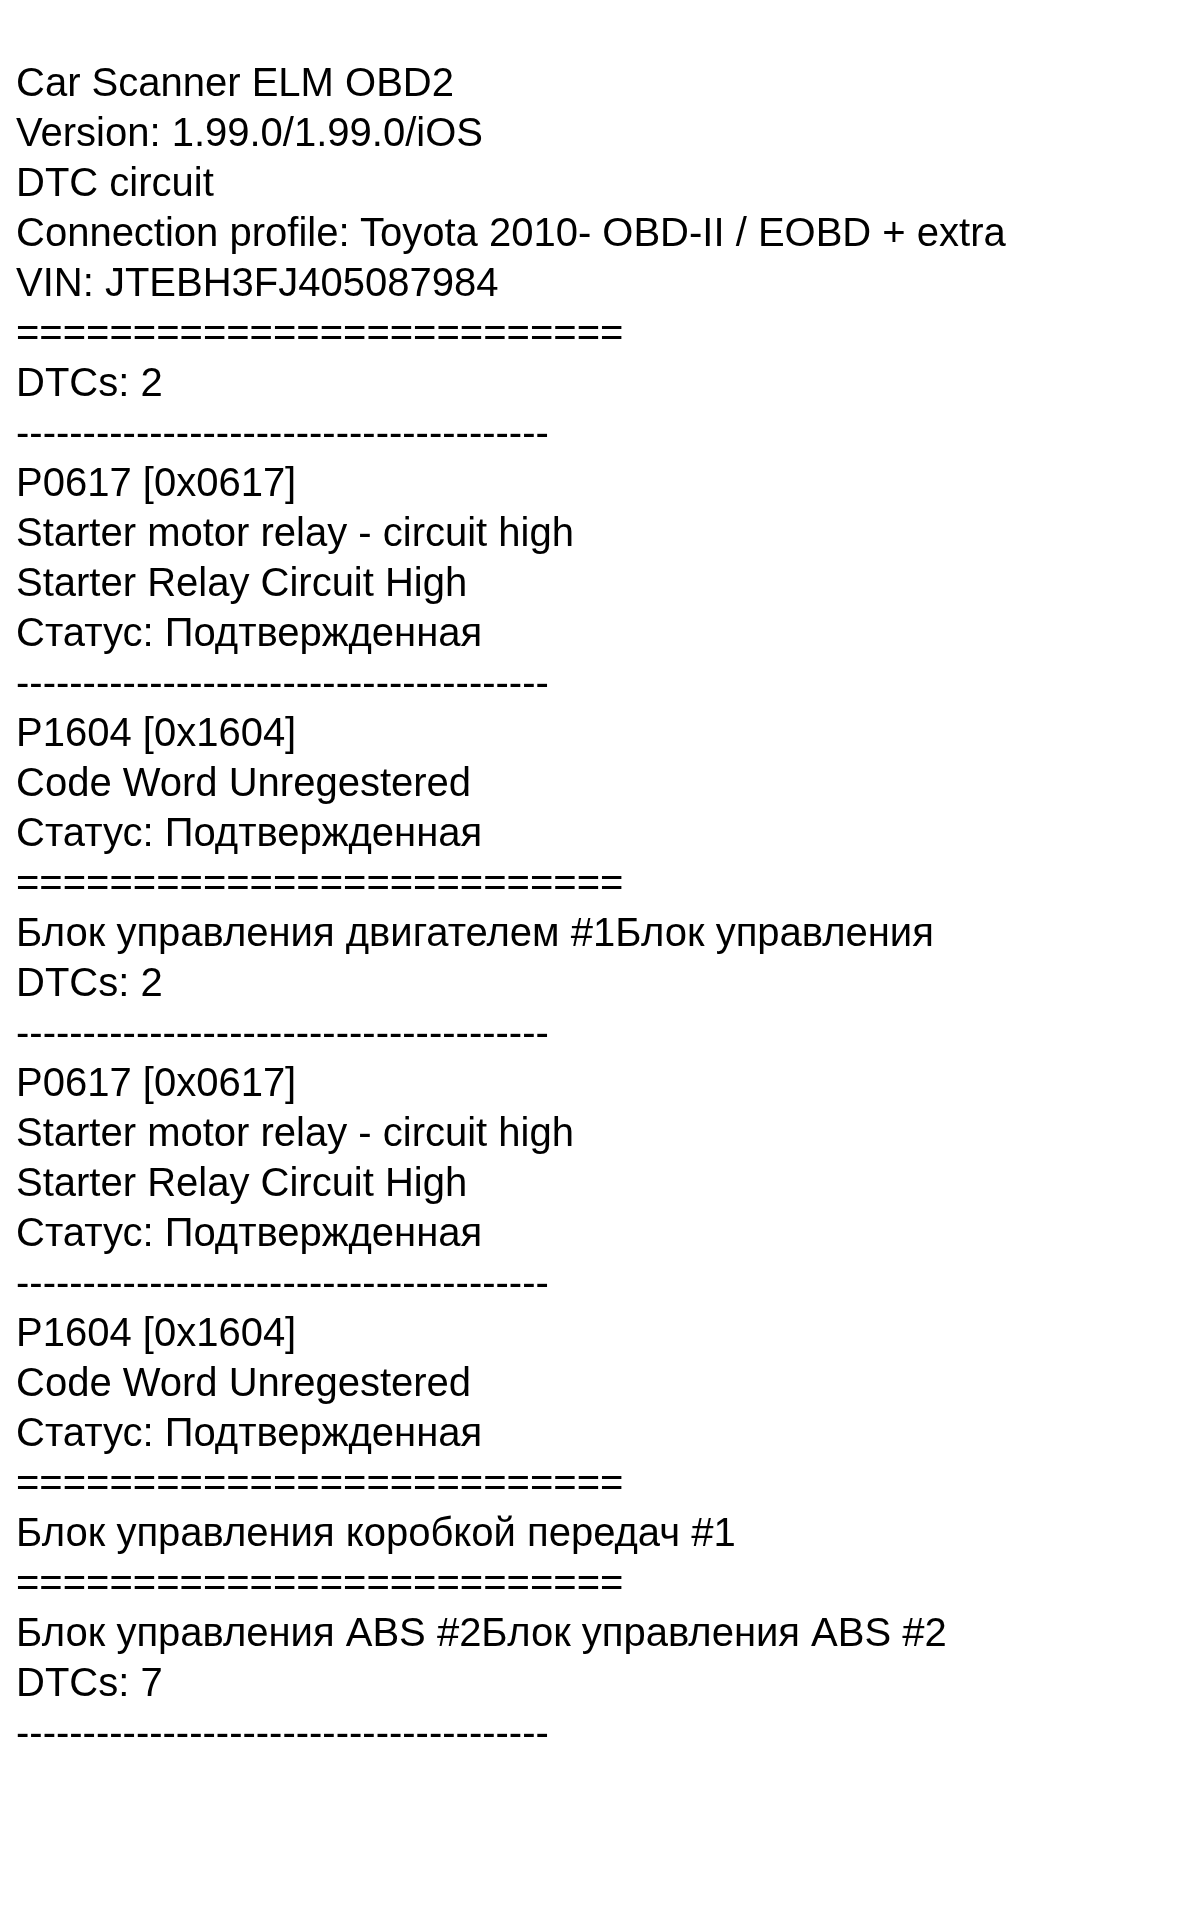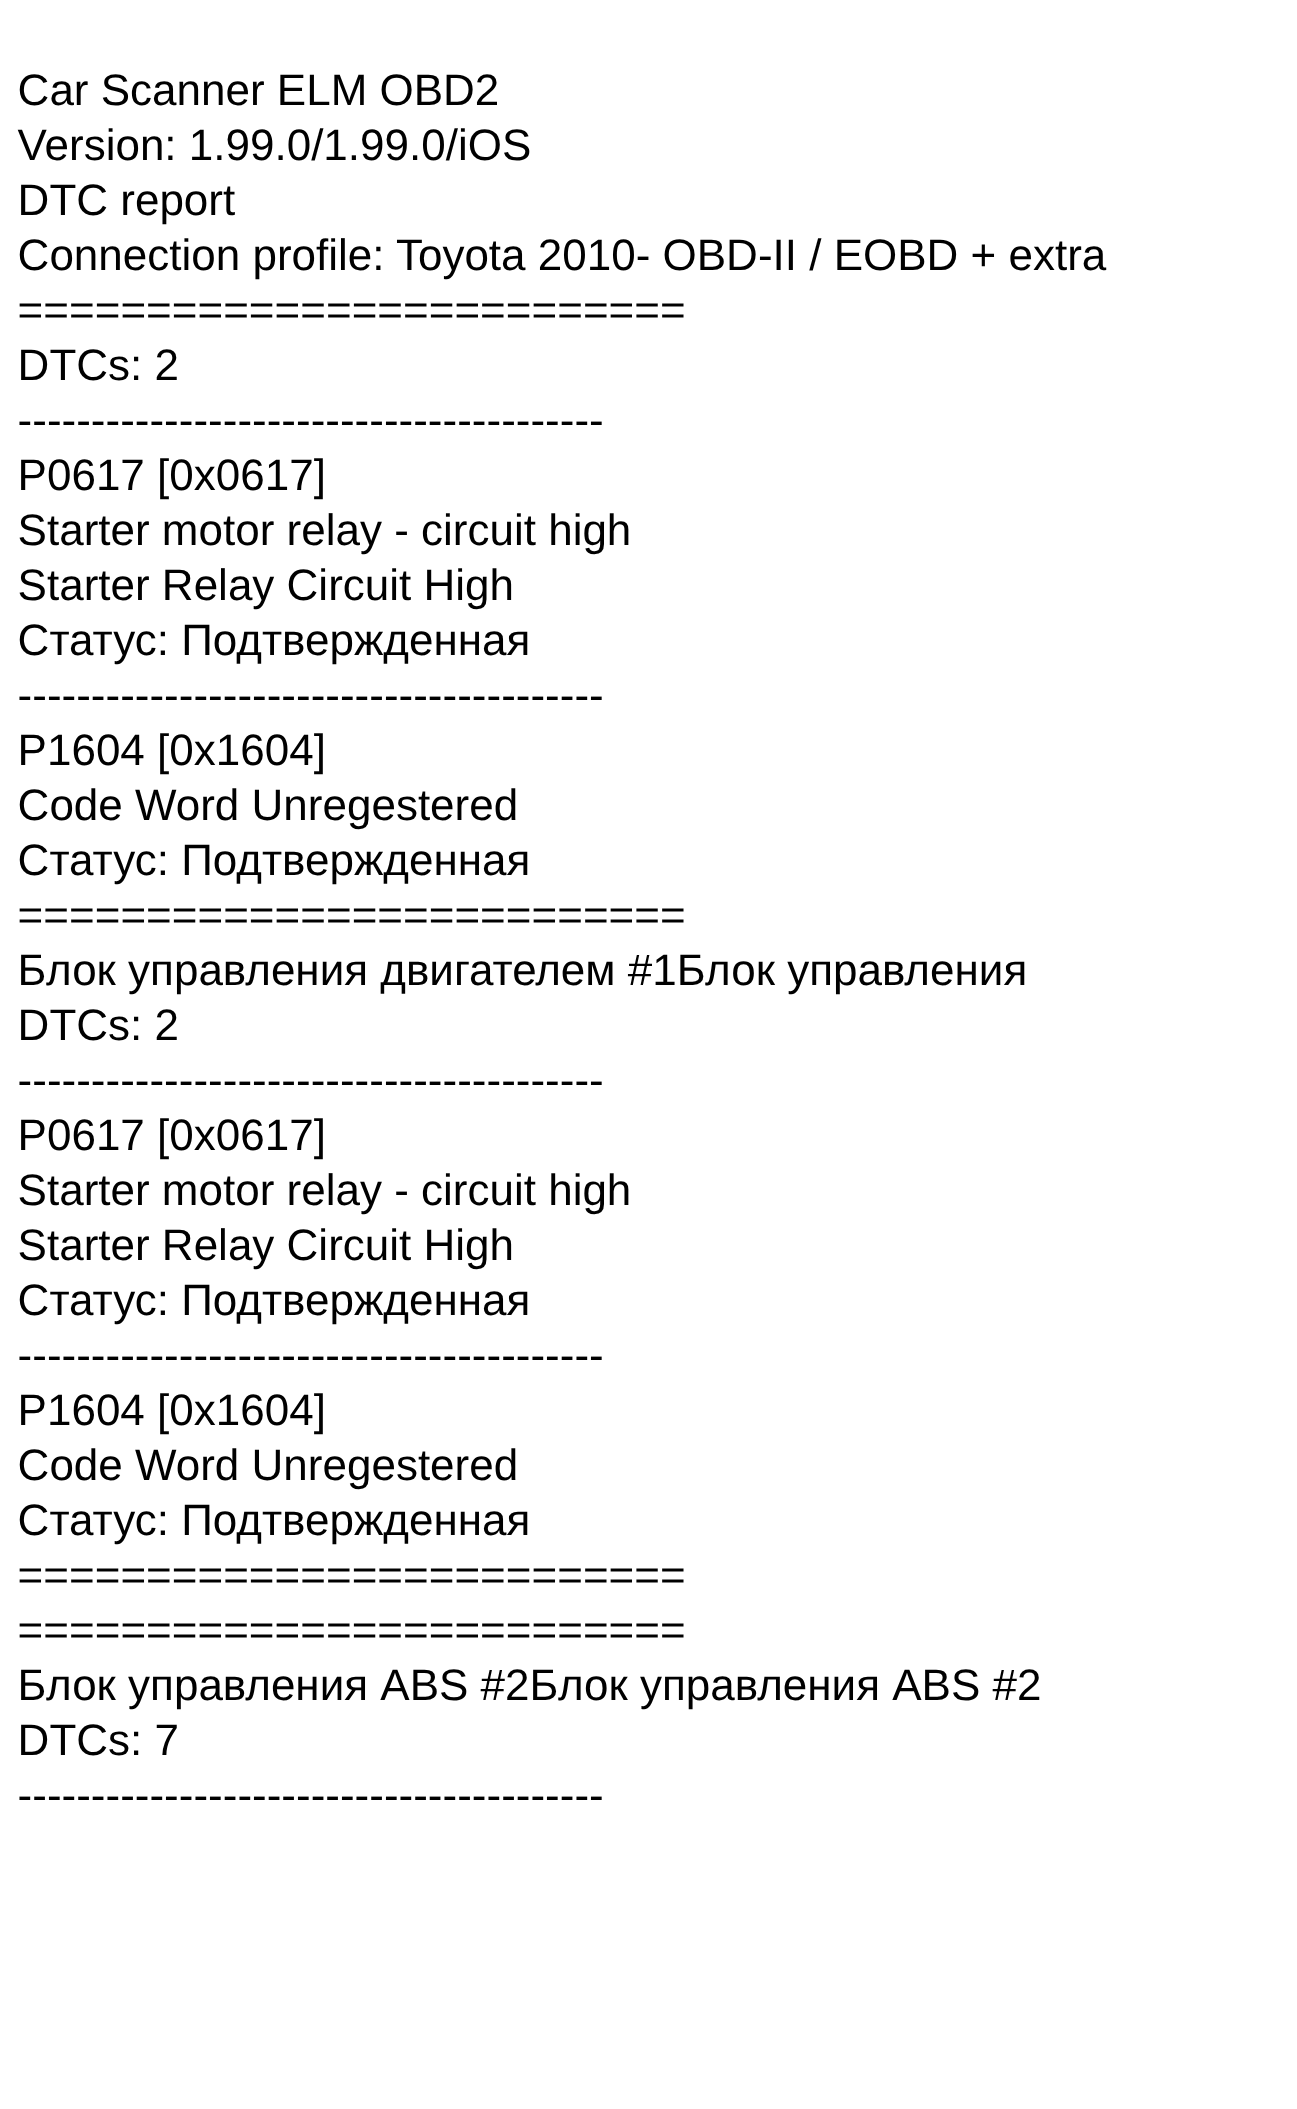--- a/index.html
+++ b/index.html
@@ -30,22 +30,23 @@
     overflow: visible;
     letter-spacing: 0;
   }
 </style>
 </head>
 <body>
 
 <div class="report" id="report">
     <div class="line">Car Scanner ELM OBD2</div>
     <div class="line">Version: 1.99.0/1.99.0/iOS</div>
-    <div class="line">DTC report</div>
+    <div class="line">DTC circuit</div>
     <div class="line">Connection profile: Toyota 2010- OBD-II / EOBD + extra</div>
+    <div class="line">VIN: JTEBH3FJ405087984</div>
     <div class="line">==========================</div>
     <div class="line">DTCs: 2</div>
     <div class="line">----------------------------------------</div>
     <div class="line">P0617 [0x0617]</div>
     <div class="line">Starter motor relay - circuit high</div>
     <div class="line">Starter Relay Circuit High</div>
     <div class="line">Статус: Подтвержденная</div>
     <div class="line">----------------------------------------</div>
     <div class="line">P1604 [0x1604]</div>
     <div class="line">Code Word Unregestered</div>
@@ -56,17 +57,18 @@
     <div class="line">----------------------------------------</div>
     <div class="line">P0617 [0x0617]</div>
     <div class="line">Starter motor relay - circuit high</div>
     <div class="line">Starter Relay Circuit High</div>
     <div class="line">Статус: Подтвержденная</div>
     <div class="line">----------------------------------------</div>
     <div class="line">P1604 [0x1604]</div>
     <div class="line">Code Word Unregestered</div>
     <div class="line">Статус: Подтвержденная</div>
     <div class="line">==========================</div>
+    <div class="line">Блок управления коробкой передач #1</div>
     <div class="line">==========================</div>
     <div class="line">Блок управления ABS #2Блок управления ABS #2</div>
     <div class="line">DTCs: 7</div>
     <div class="line">----------------------------------------</div>
   </div>
 
 </body></html>

